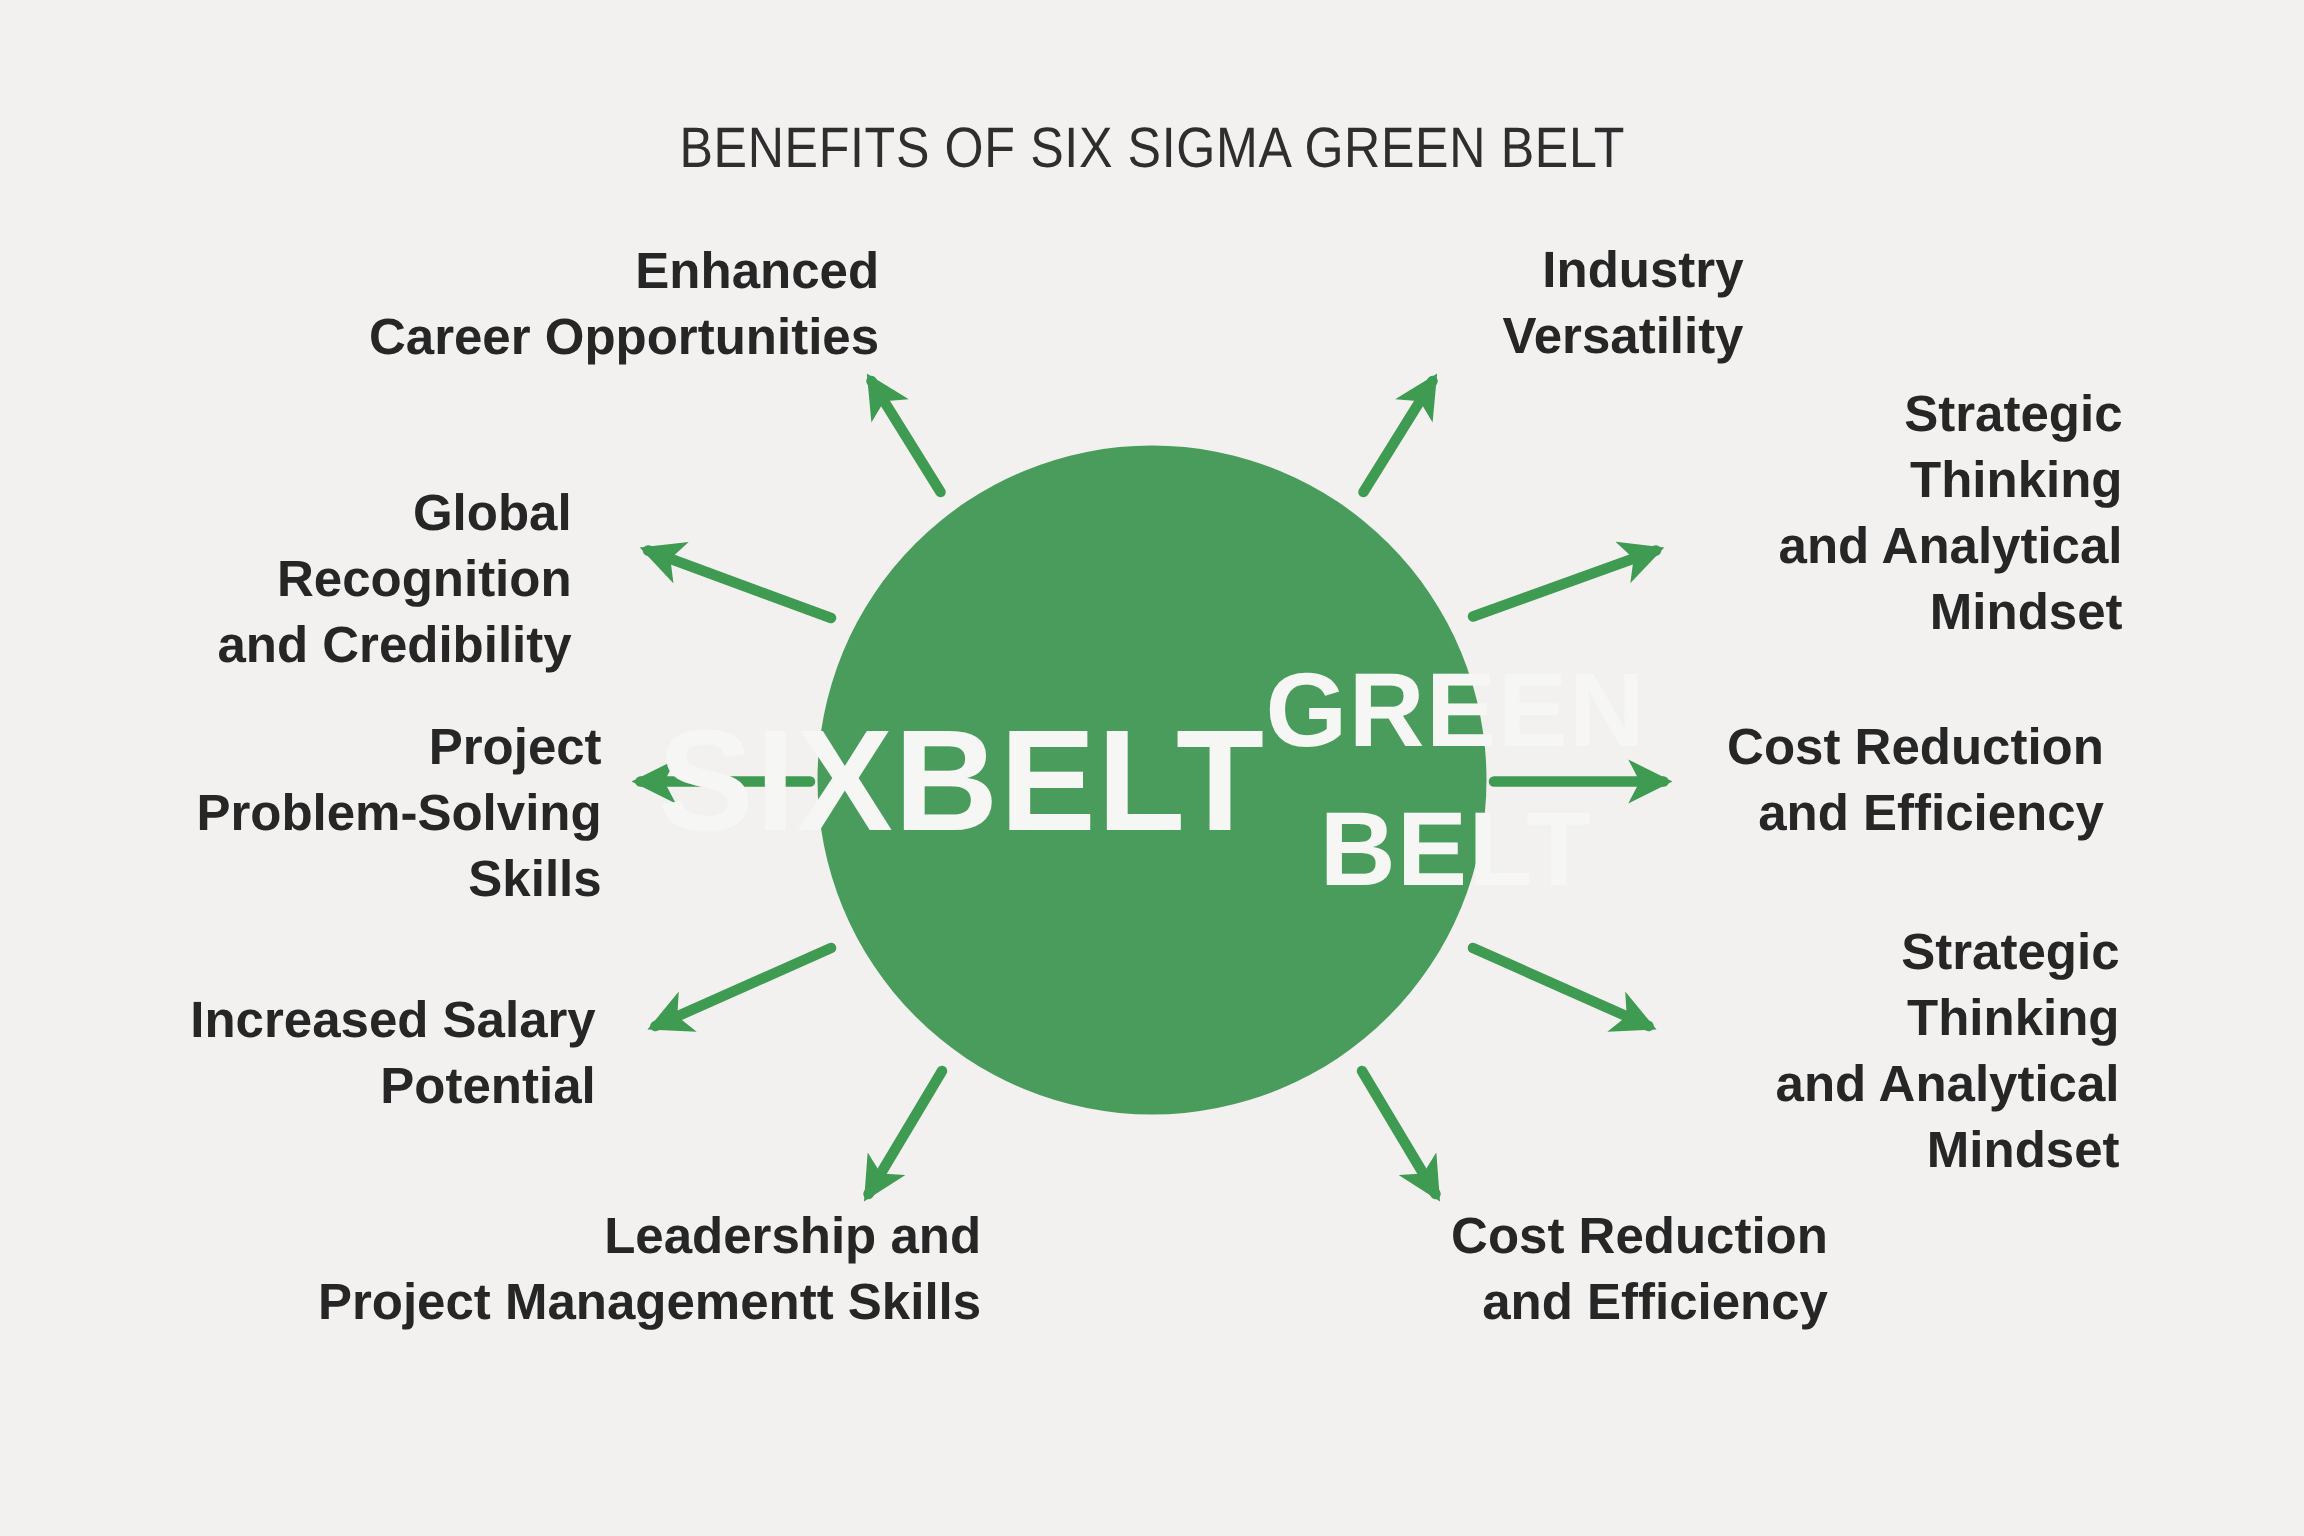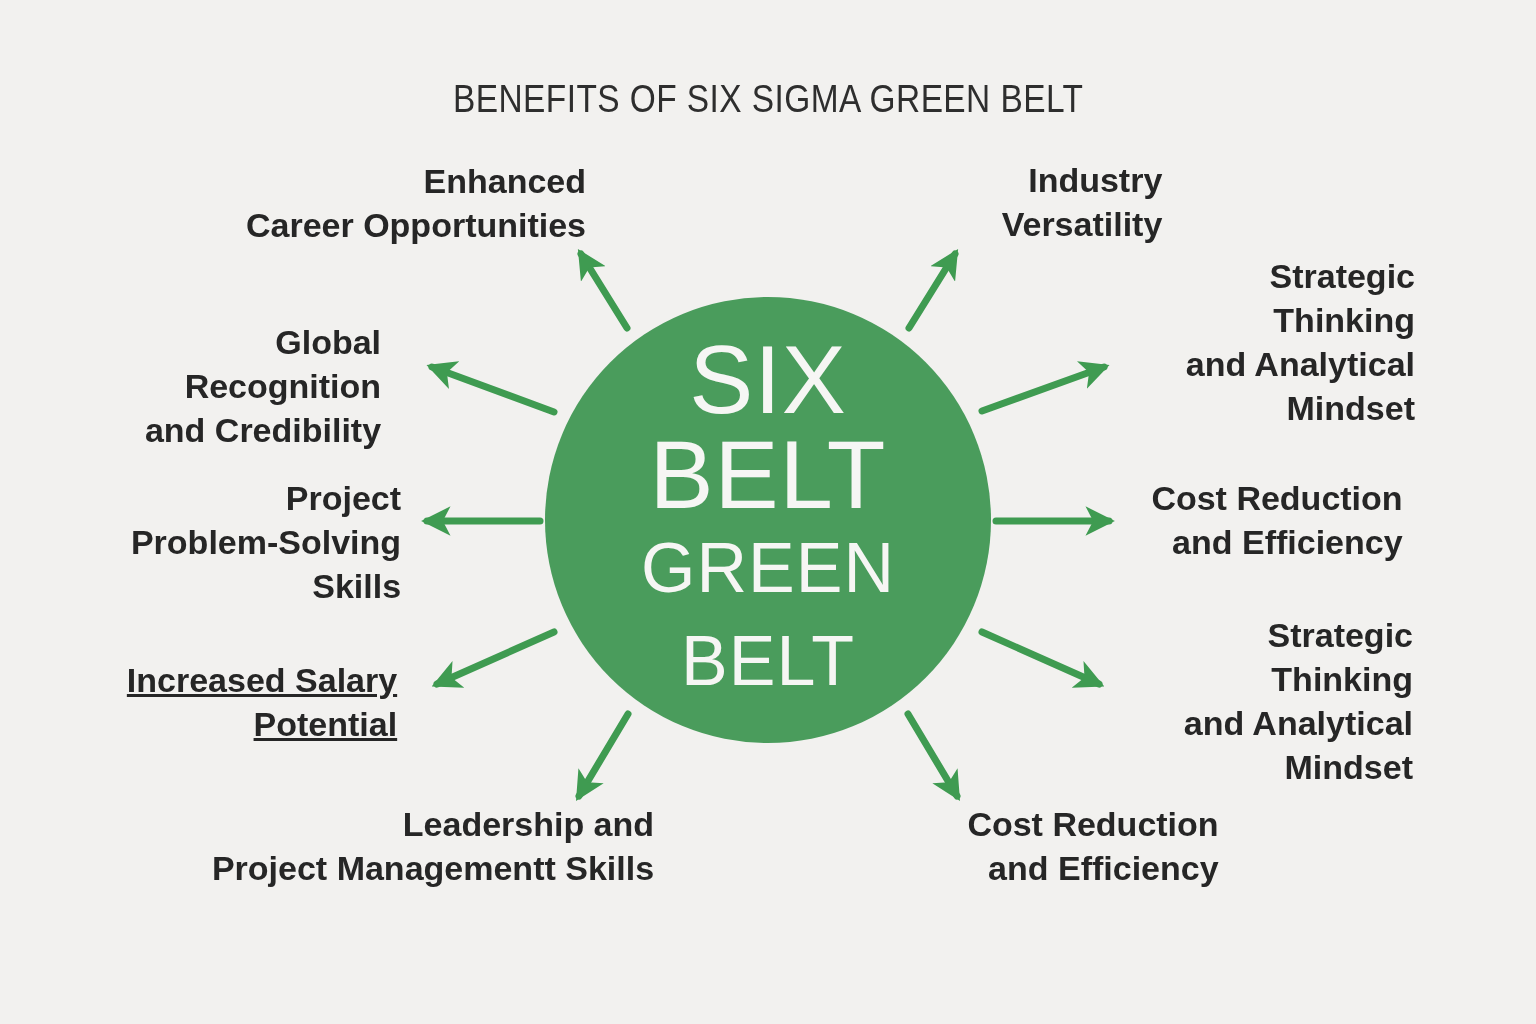--- a/index.html
+++ b/index.html
@@ -40,25 +40,25 @@
   }
   .circle {
     position: absolute;
     left: 545px;
     top: 297px;
     width: 446px;
     height: 446px;
     border-radius: 50%;
     background: var(--green);
     display: flex;
-    flex-direction: column;
+    flex-direction: row;
     align-items: center;
     justify-content: center;
     color: var(--circle-text);
-    font-weight: 400;
+    font-weight: 700;
     text-align: center;
   }
   .circle .l1 { font-size: 96px; line-height: 95px; letter-spacing: 1px; }
   .circle .l2 { font-size: 96px; line-height: 95px; letter-spacing: 1px; }
   .circle .l3 { font-size: 70px; line-height: 93px; letter-spacing: 1px; }
   .arrows {
     position: absolute;
     left: 0; top: 0;
     width: 1536px;
     height: 1024px;
@@ -76,21 +76,21 @@
     white-space: pre-line;
     font-size: 34px;
     line-height: 44px;
     font-weight: 600;
     color: var(--label-text);
   }
   
   .b0 { left: 416px;  top: 203px; }
   .b1 { left: 263px;  top: 365px; margin-top: 21px; }
   .b2 { left: 266px;  top: 542px; }
-  .b3 { left: 262px;  top: 702px; text-decoration: underline; }
+  .b3 { left: 262px;  top: 702px; }
   .b4 { left: 433px;  top: 846px; }
   .b5 { left: 1082px; top: 202px; }
   .b6 { left: 1294px; top: 342px; }
   .b7 { left: 1277px; top: 520px; }
   .b8 { left: 1290px; top: 701px; }
   .b9 { left: 1093px; top: 846px; }
 </style>
 </head>
 <body>
 

